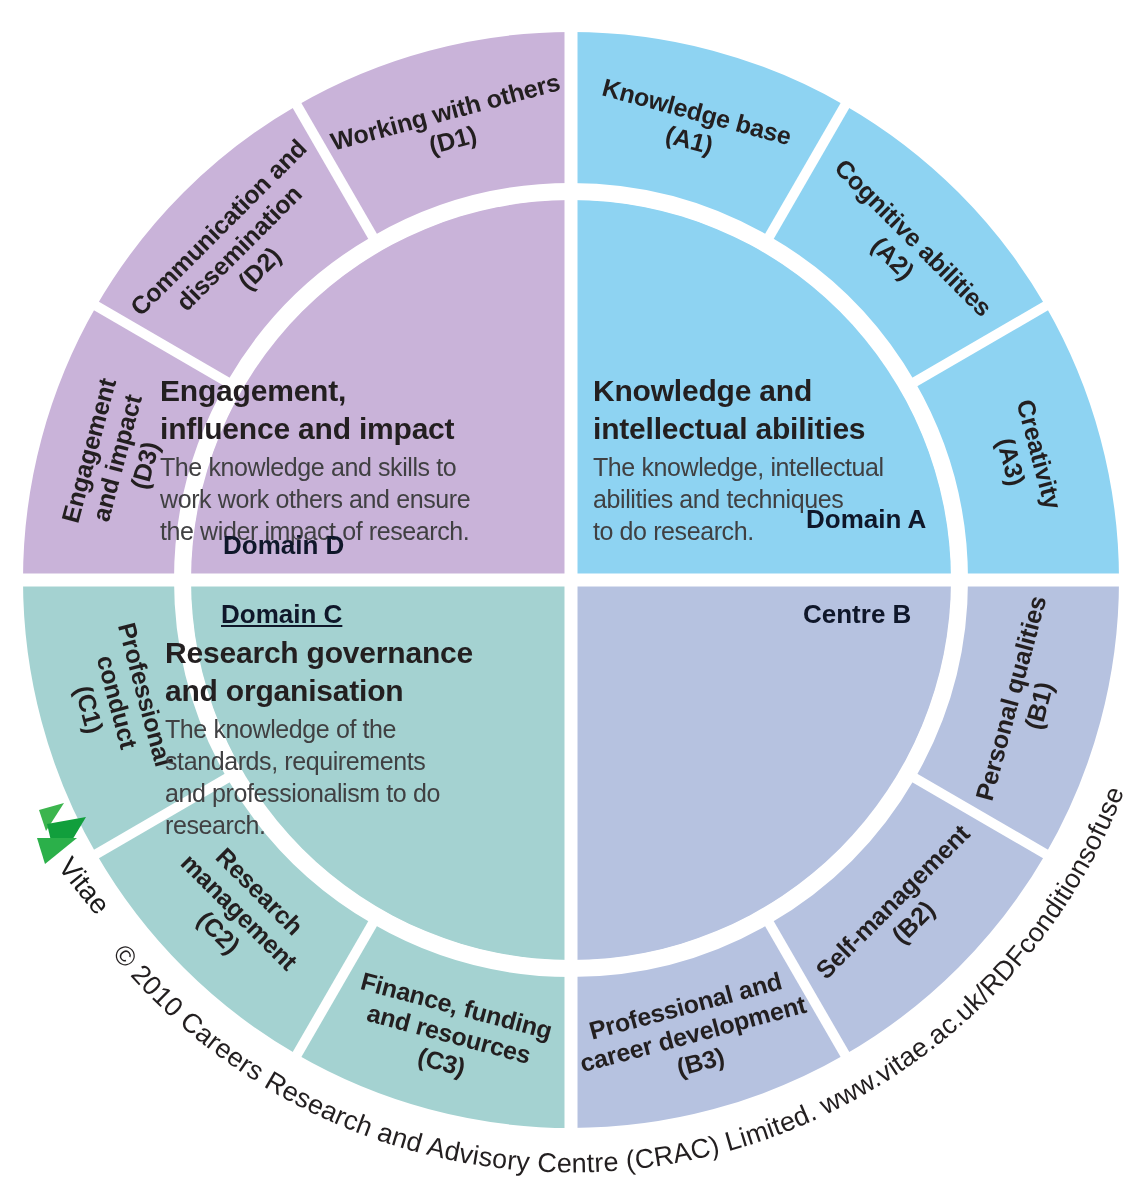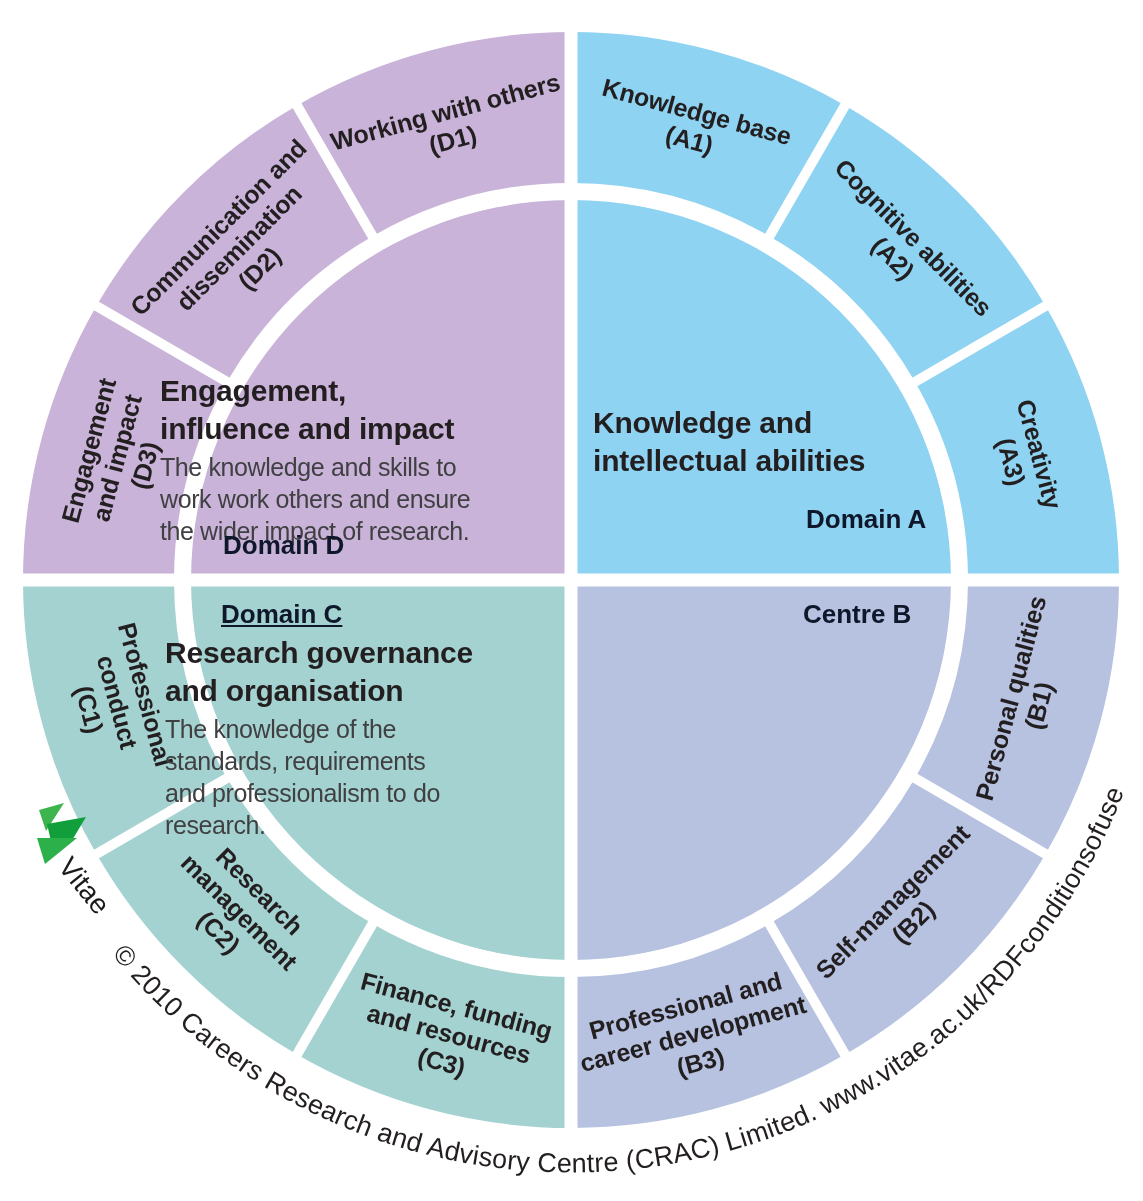--- a/index.html
+++ b/index.html
@@ -144,23 +144,26 @@
 
   <div class="block" style="left:160px; top:372px; width:385px;">
     <div class="title align-right">Engagement,
 influence and impact</div>
     <div class="desc align-right">The knowledge and skills to
 work work others and ensure
 the wider impact of research.</div>
   </div>
   <div class="domain-label" style="left:223px; top:530px;">Domain D</div>
 
-  <div class="block" style="left:593px; top:372px; width:340px;margin-top:32px;">
+  <div class="block" style="left:593px; top:372px; width:340px;">
     <div class="title">Knowledge and
 intellectual abilities</div>
+    <div class="desc">The knowledge, intellectual
+abilities and techniques
+to do research.</div>
   </div>
   <div class="domain-label" style="left:806px; top:504px;">Domain A</div>
 
   <div class="domain-label" style="left:221px; top:599px;text-decoration:underline;">Domain C</div>
   <div class="block" style="left:165px; top:634px; width:385px;">
     <div class="title align-right">Research governance
 and organisation</div>
     <div class="desc align-right">The knowledge of the
 standards, requirements
 and professionalism to do

